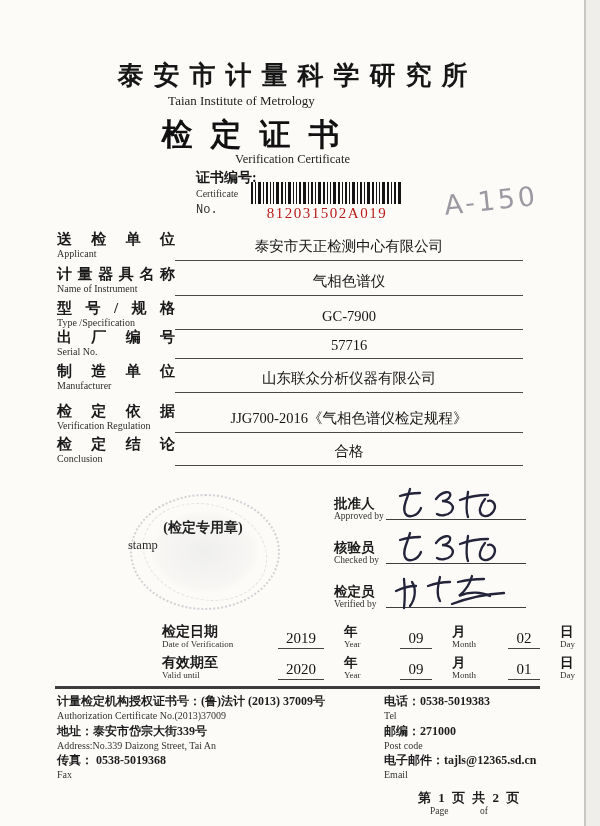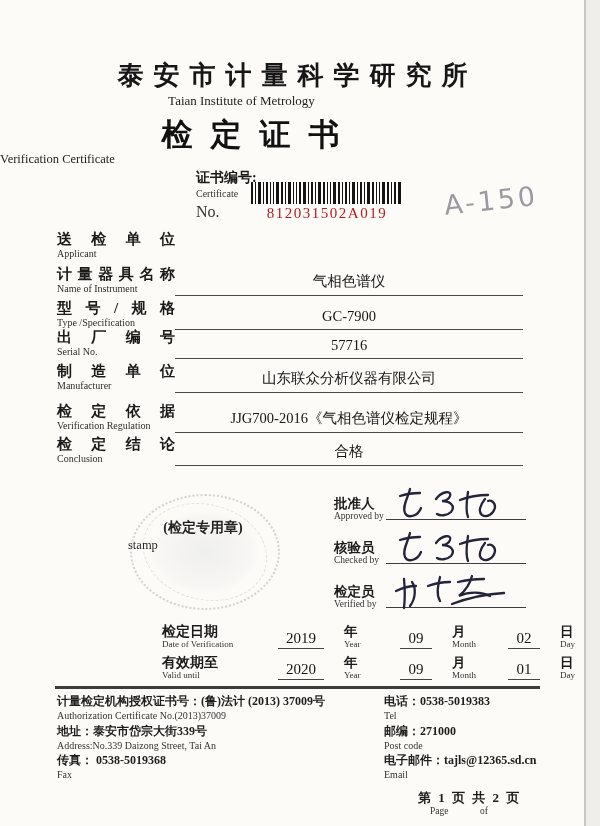--- a/index.html
+++ b/index.html
@@ -12,26 +12,26 @@
   
   .edge-line{position:absolute;left:584px;top:0;width:2px;height:826px;background:#c9c7c2;}
   .outside{position:absolute;left:586px;top:0;width:14px;height:826px;background:#f0eeea;}
 
   
   .org-cn{position:absolute;left:0;top:58px;width:585px;text-align:center;
     font-size:26px;font-weight:bold;letter-spacing:10px;text-indent:10px;color:#161616;}
   .org-en{position:absolute;left:0;top:93px;width:483px;text-align:center;font-size:13px;color:#222;}
   .title-cn{position:absolute;left:0;top:114px;width:501px;text-align:center;
     font-size:31px;font-weight:bold;letter-spacing:18px;text-indent:18px;color:#111;}
-  .title-en{position:absolute;left:0;top:152px;width:585px;font-size:12.5px;color:#222;}
+  .title-en{position:absolute;left:0;top:152px;width:585px;text-align:center;font-size:12.5px;color:#222;}
 
   
   .certno-label{position:absolute;left:196px;top:169px;font-size:14px;font-weight:bold;color:#191919;}
   .certno-en1{position:absolute;left:196px;top:188px;font-size:10px;color:#333;}
-  .certno-en2{position:absolute;left:196px;top:203px;font-size:16px;color:#333;}
+  .certno-en2{position:absolute;left:196px;top:203px;font-size:12px;color:#333;font-family:Liberation Mono, monospace;}
   .barcode{position:absolute;left:251px;top:182px;width:152px;height:22px;}
   .certno-num{position:absolute;left:247px;top:205px;width:160px;text-align:center;
     font-size:15px;letter-spacing:1.5px;color:#b91c1c;}
   .hand-note{position:absolute;left:444px;top:184px;width:110px;
     font-family:"DejaVu Sans",sans-serif;font-size:27px;color:#9b99a1;
     transform:rotate(-6deg);letter-spacing:3px;}
 
   
   .frow{position:absolute;left:57px;width:466px;height:30px;}
   .flabel-cn{font-weight:bold;font-size:15px;line-height:17px;width:118px;
@@ -140,20 +140,21 @@
     </g>
   </svg>
   <div class="certno-num">812031502A019</div>
   <div class="hand-note">A-150</div>
 
   <div class="frow" style="top:231px">
     <div>
         <div class="flabel-cn">送检单位</div>
     <div class="flabel-en">Applicant</div>
       </div>
+    <div class="fvalue">泰安市天正检测中心有限公司</div>
   </div>
   <div class="frow" style="top:266px">
     <div>
         <div class="flabel-cn">计量器具名称</div>
     <div class="flabel-en">Name of Instrument</div>
       </div>
     <div class="fvalue">气相色谱仪</div>
   </div>
   <div class="frow" style="top:300px">
     <div>

